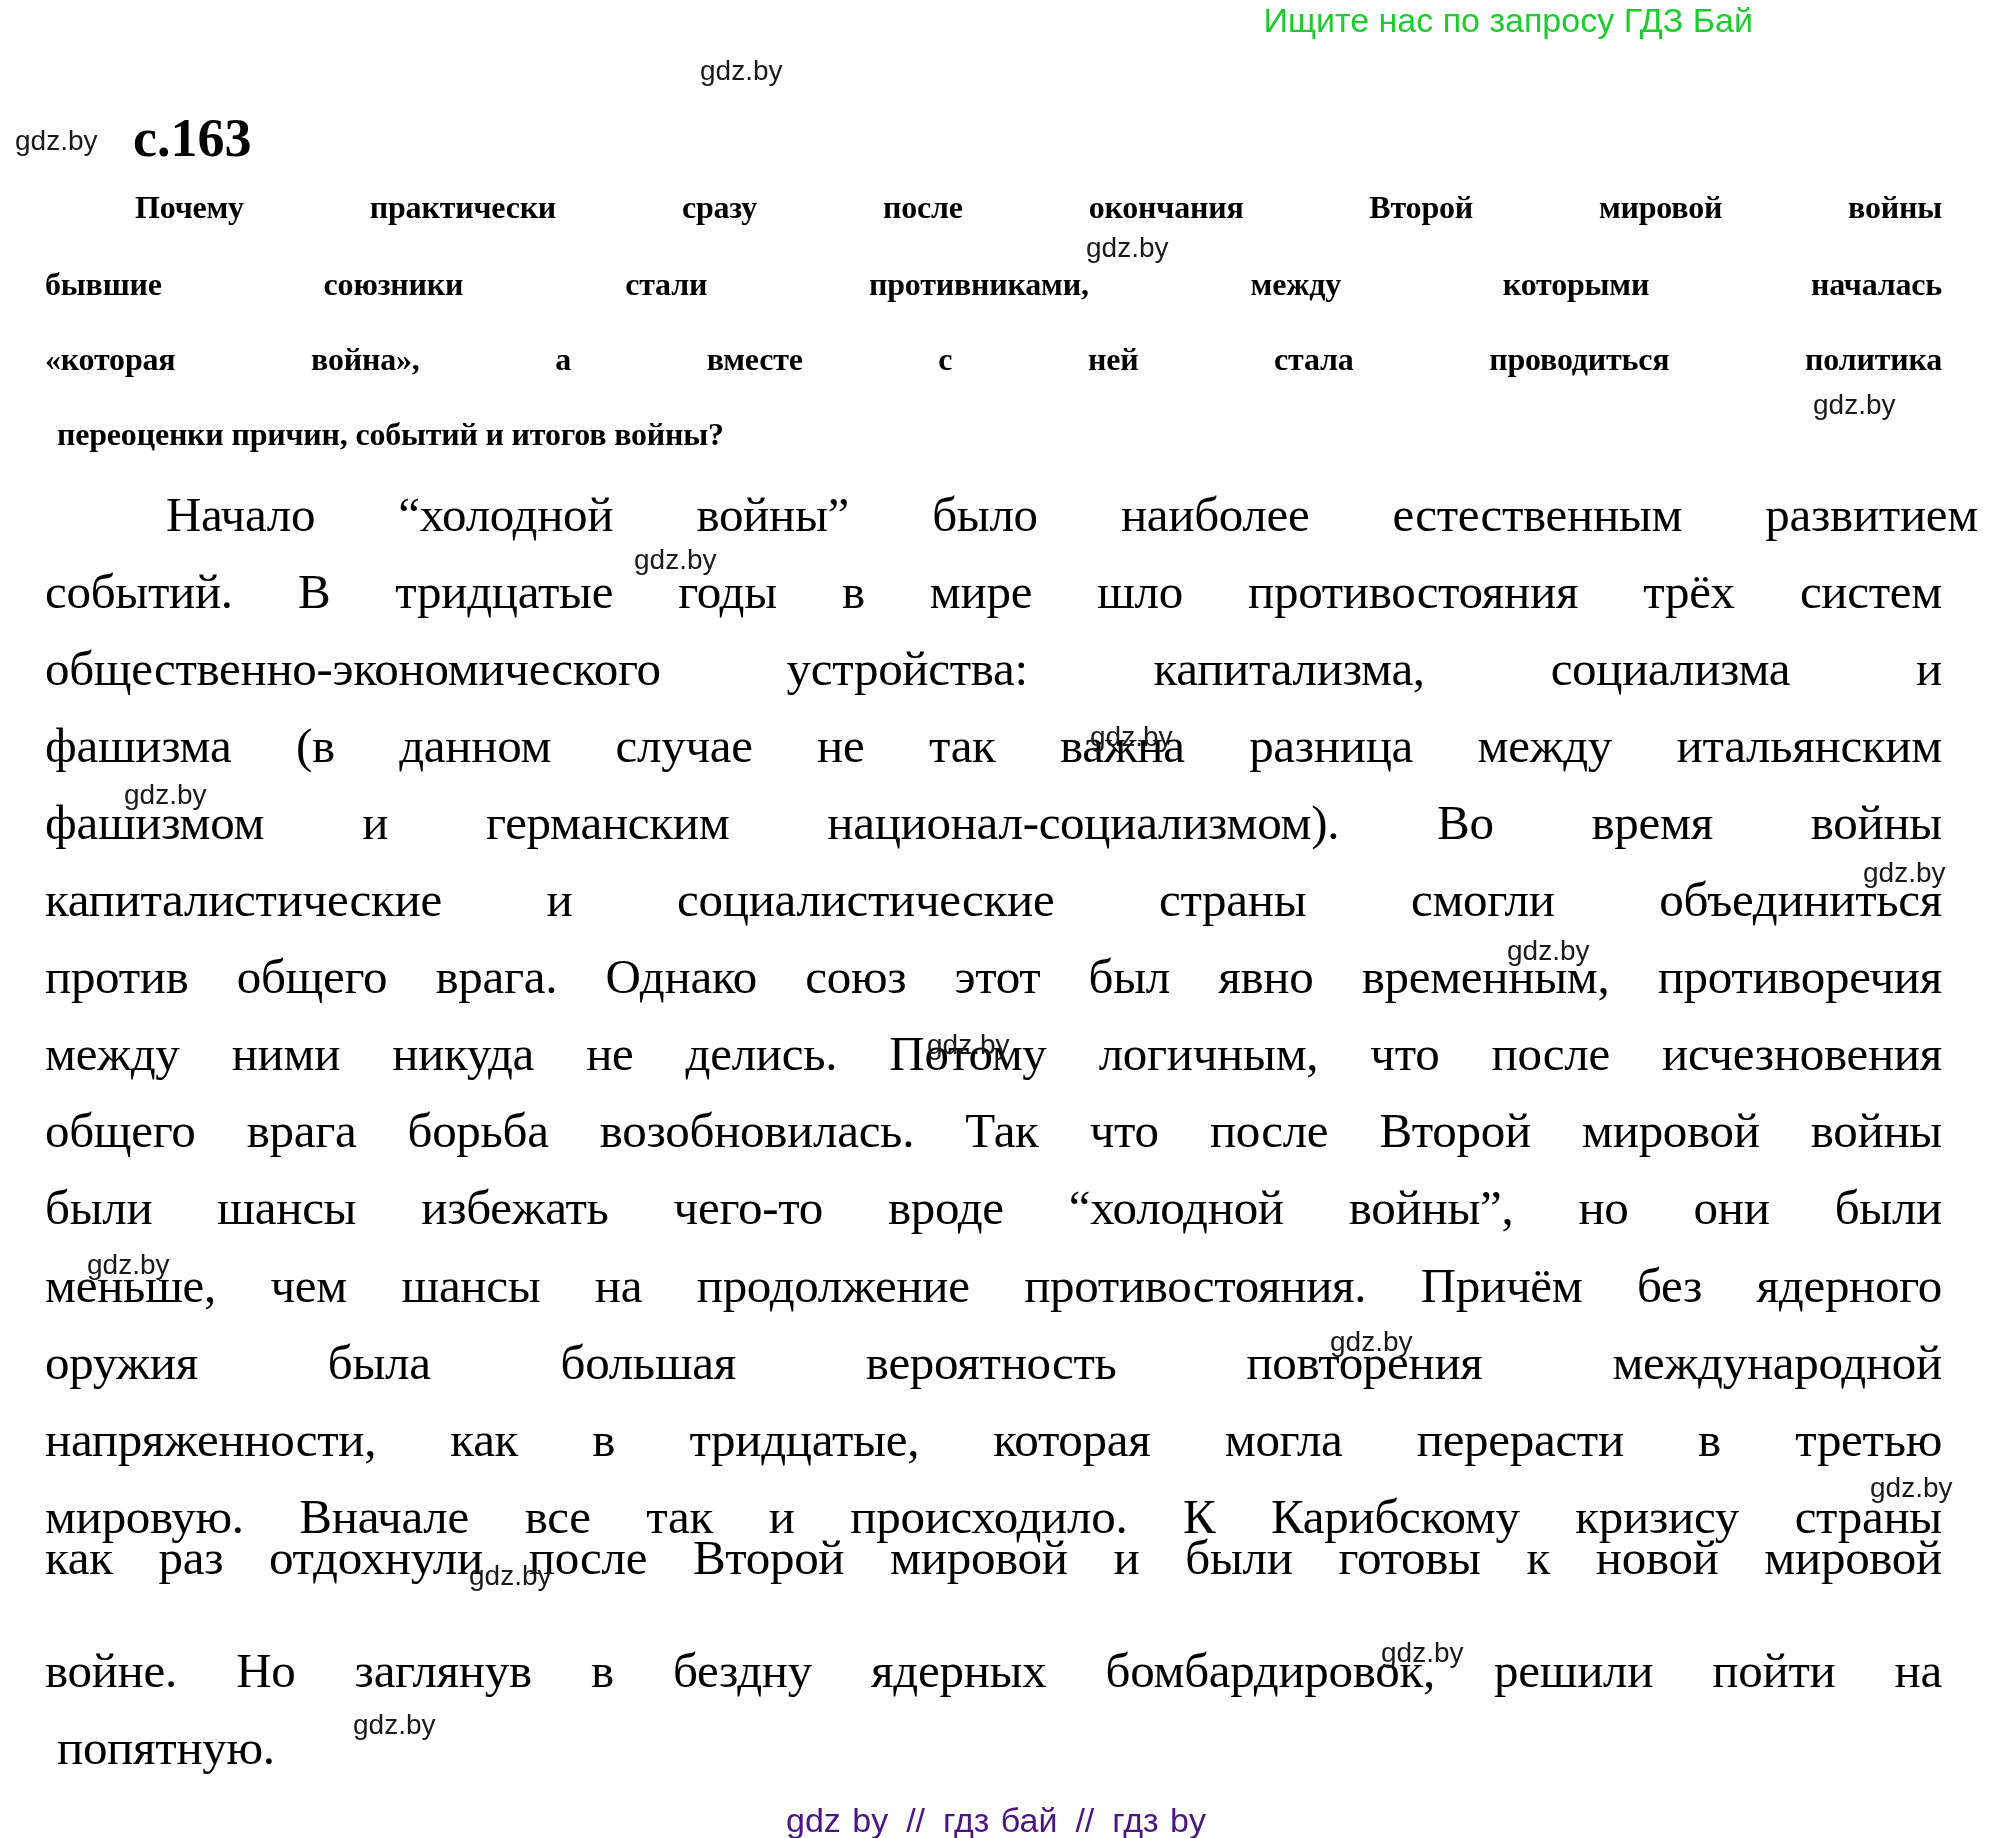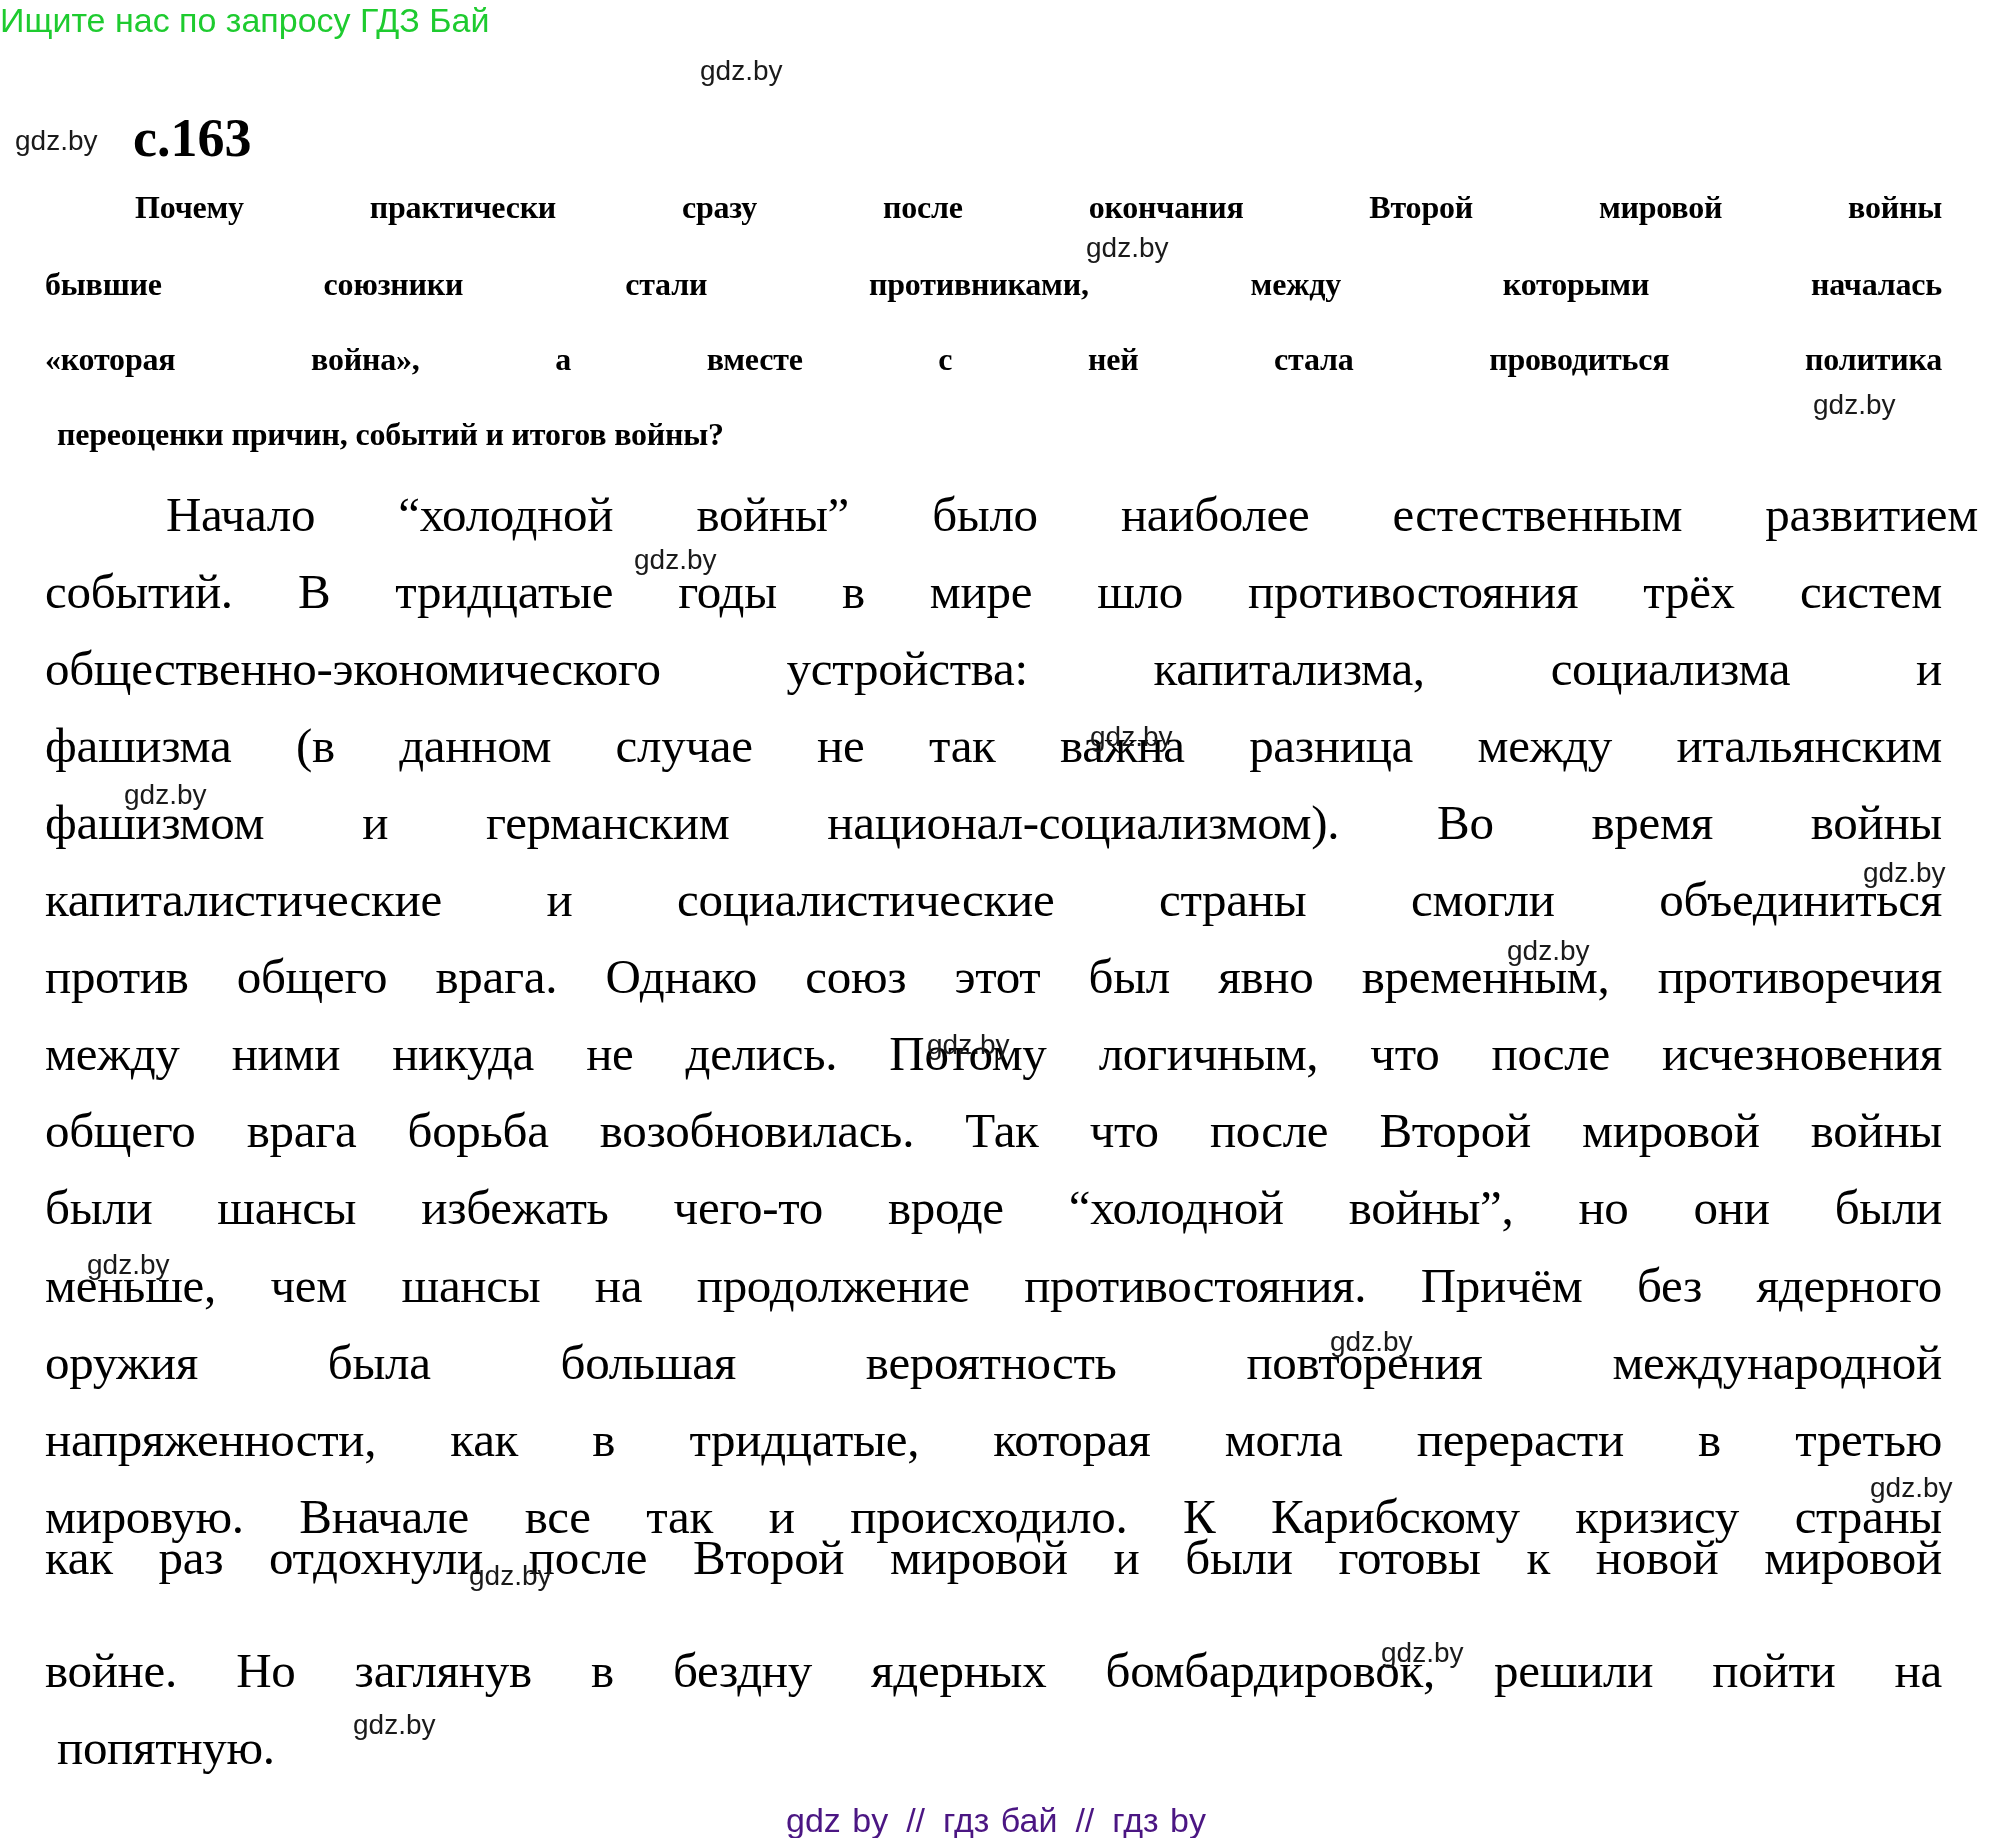--- a/index.html
+++ b/index.html
@@ -1,19 +1,19 @@
 <!DOCTYPE html>
 <html><head>
 <meta charset="utf-8">
 <style>
   html, body { margin: 0; padding: 0; background: #ffffff; }
   body { width: 1992px; height: 1838px; position: relative; overflow: hidden; }
   .page { position: absolute; left: 0; top: 0; width: 1992px; height: 1838px; }
   .promo {
-    position: absolute; left: 0; top: 0; width: 1753px; text-align: left;
+    position: absolute; left: 0; top: 0; width: 1753px; text-align: right;
     font-family: "Liberation Sans", sans-serif; font-size: 34px; line-height: 40px;
     color: #1ecb2f;
   }
   .footer {
     position: absolute; left: 0; top: 1800px; width: 1992px; text-align: center;
     font-family: "Liberation Sans", sans-serif; font-size: 34px; line-height: 40px;
     color: #4b1683; word-spacing: 2px;
   }
   .footer .sep { margin: 0 18px; }
   .wm {

